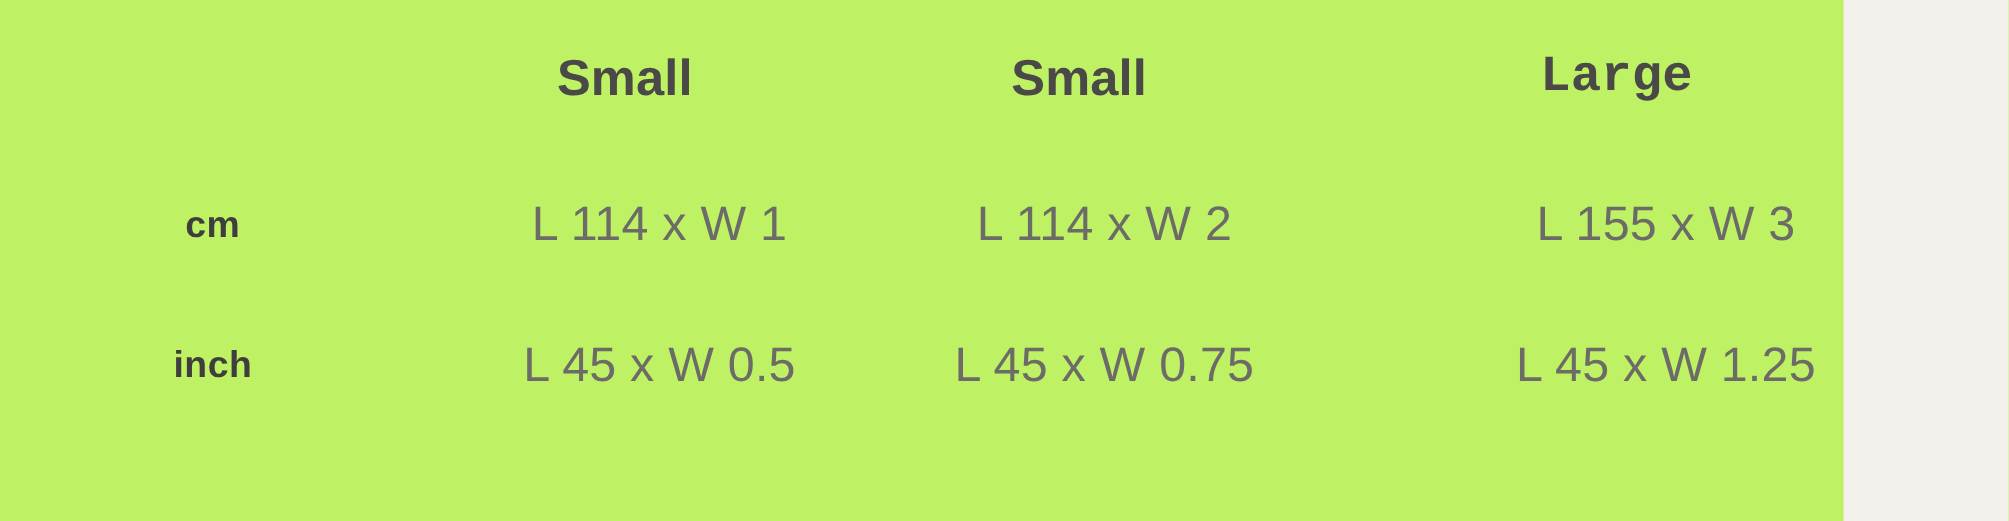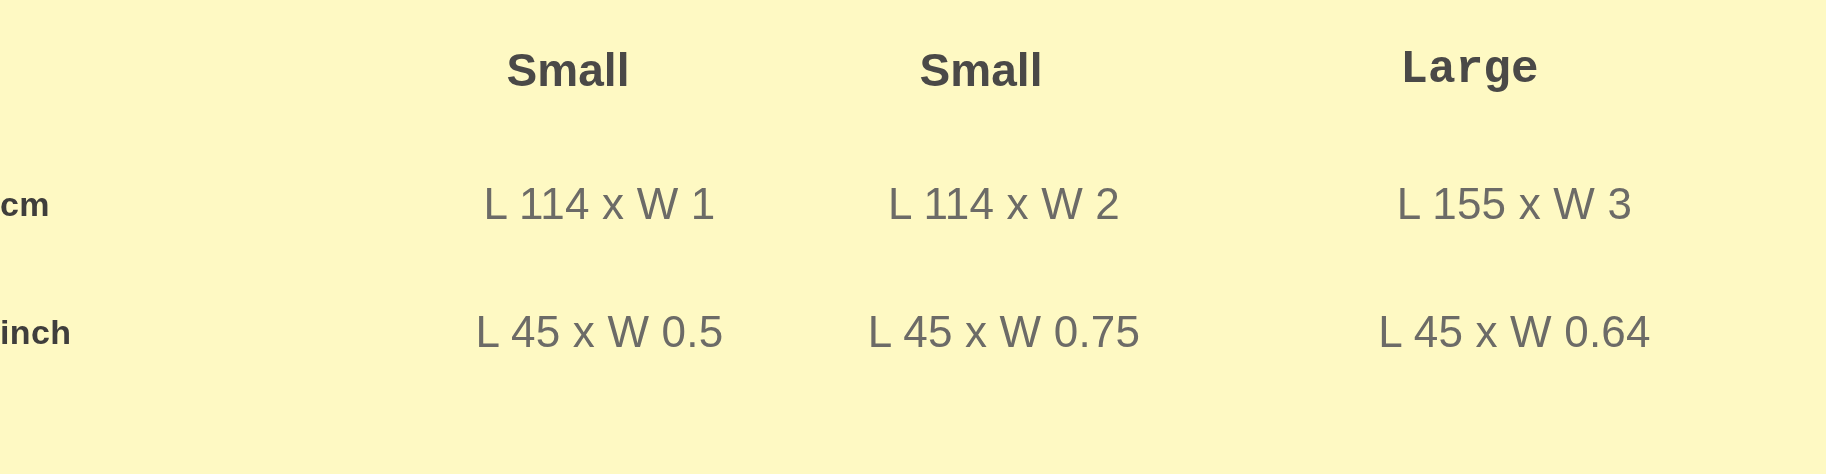--- a/index.html
+++ b/index.html
@@ -9,23 +9,23 @@
   }
   body {
     width: 1826px;
     height: 474px;
     background: #f4f0ec;
     font-family: "Liberation Sans", sans-serif;
     overflow: hidden;
   }
 
   .size-chart {
-    width: 1826px;
+    width: 1676px;
     height: 474px;
-    background: #fef9c3;
+    background: #bef264;
     box-sizing: border-box;
     display: flex;
     flex-direction: column;
   }
 
   table.size-table {
     width: 100%;
     border-collapse: collapse;
     border-spacing: 0;
     table-layout: fixed;
@@ -68,21 +68,21 @@
   th.size-header.hdr-medium { padding-right: 46px; }
   th.size-header.hdr-large  { padding-right: 90px; font-family: Liberation Mono, monospace; }
 
   
   tr.data-row { height: 128px; }
 
   td.unit-label {
     font-size: 34px;
     font-weight: 700;
     color: #3f3e3c;
-    text-align: left;
+    text-align: center;
     padding-left: 115px;
     letter-spacing: 0.4px;
     box-sizing: border-box;
   }
 
   td.dimension-cell {
     font-size: 44px;
     font-weight: 400;
     color: #6c6b67;
     text-align: center;
@@ -121,18 +121,18 @@
         <td class="unit-label">cm</td>
         <td class="dimension-cell cell-small">L 114 x W 1</td>
         <td class="dimension-cell cell-medium">L 114 x W 2</td>
         <td class="dimension-cell cell-large">L 155 x W 3</td>
       </tr>
 
       <tr class="data-row">
         <td class="unit-label">inch</td>
         <td class="dimension-cell cell-small">L 45 x W 0.5</td>
         <td class="dimension-cell cell-medium">L 45 x W 0.75</td>
-        <td class="dimension-cell cell-large">L 45 x W 0.64</td>
+        <td class="dimension-cell cell-large">L 45 x W 1.25</td>
       </tr>
     </tbody>
   </table>
 
 </div>
 
 </body></html>

